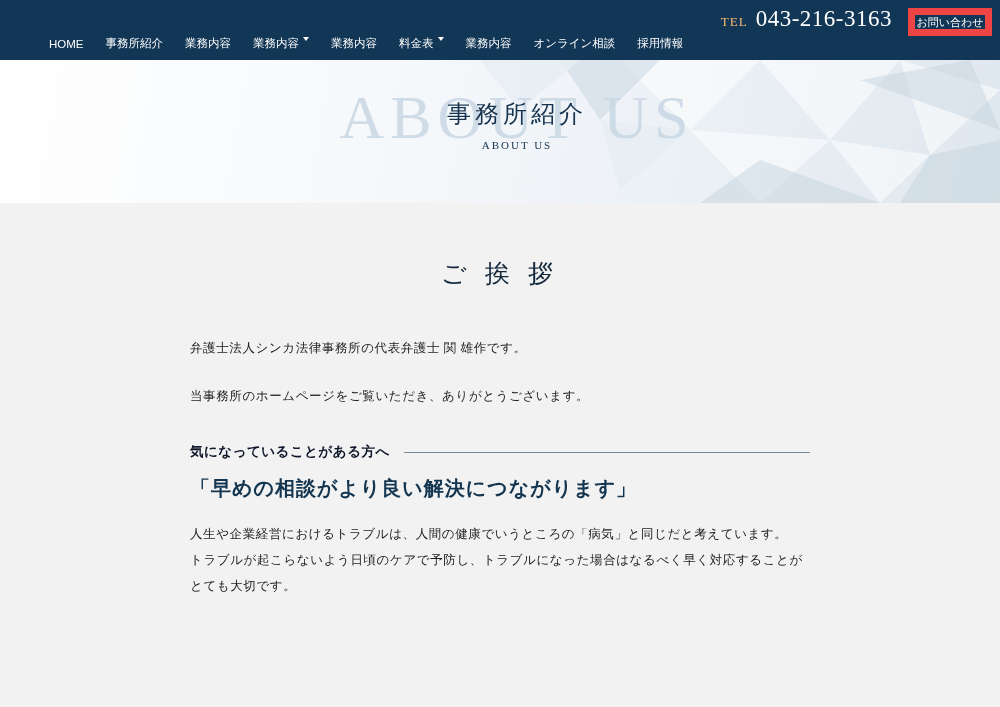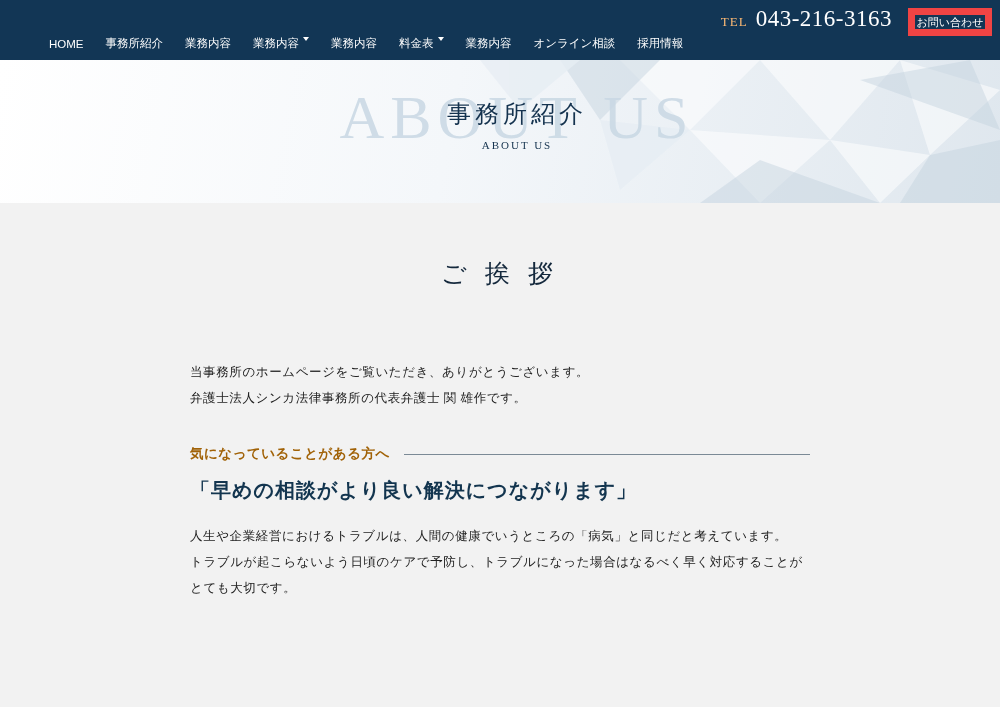--- a/index.html
+++ b/index.html
@@ -169,21 +169,21 @@
     background: #f2f2f2;
     padding-top: 54px;
     height: 504px;
   }
   .section-title {
     text-align: center;
     font-family: "Liberation Serif", serif;
     font-size: 25px;
     letter-spacing: 6px;
     color: #14283c;
-    margin: 0 0 70px 0;
+    margin: 0 0 46px 0;
     font-weight: 400;
   }
   .content {
     width: 620px;
     margin: 0 auto;
     color: #1c1c1c;
   }
   .para {
     font-family: "Liberation Serif", serif;
     font-size: 12.5px;
@@ -196,21 +196,21 @@
 
   .lead-row {
     display: flex;
     align-items: center;
     gap: 14px;
     margin: 34px 0 14px 0;
   }
   .lead-label {
     font-size: 13.5px;
     font-weight: bold;
-    color: #a16207;
+    color: #0f172a;
     letter-spacing: 0.5px;
     white-space: nowrap;
     font-family: Liberation Serif, serif;
   }
   .lead-rule {
     flex: 1;
     height: 1px;
     background: #7b8a96;
   }
   .headline {
@@ -295,22 +295,22 @@
     <div class="hero-ghost">ABOUT US</div>
     <div class="hero-title">事務所紹介</div>
     <div class="hero-sub">ABOUT US</div>
   </div>
 </div>
 
 <div class="main">
   <h1 class="section-title">ご 挨 拶</h1>
 
   <div class="content">
+    <p class="para">弁護士法人シンカ法律事務所の代表弁護士 関 雄作です。</p>
     <p class="para tight">当事務所のホームページをご覧いただき、ありがとうございます。</p>
-    <p class="para">弁護士法人シンカ法律事務所の代表弁護士 関 雄作です。</p>
 
     <div class="lead-row">
       <span class="lead-label">気になっていることがある方へ</span>
       <span class="lead-rule"></span>
     </div>
 
     <h2 class="headline">「早めの相談がより良い解決につながります」</h2>
 
     <p class="para tight">人生や企業経営におけるトラブルは、人間の健康でいうところの「病気」と同じだと考えています。</p>
     <p class="para">トラブルが起こらないよう日頃のケアで予防し、トラブルになった場合はなるべく早く対応することがとても大切です。</p>

